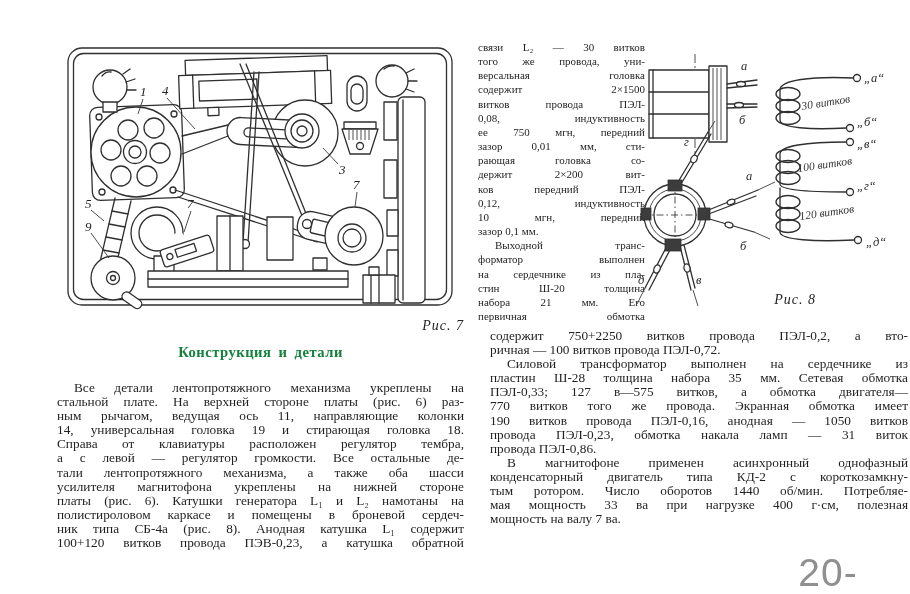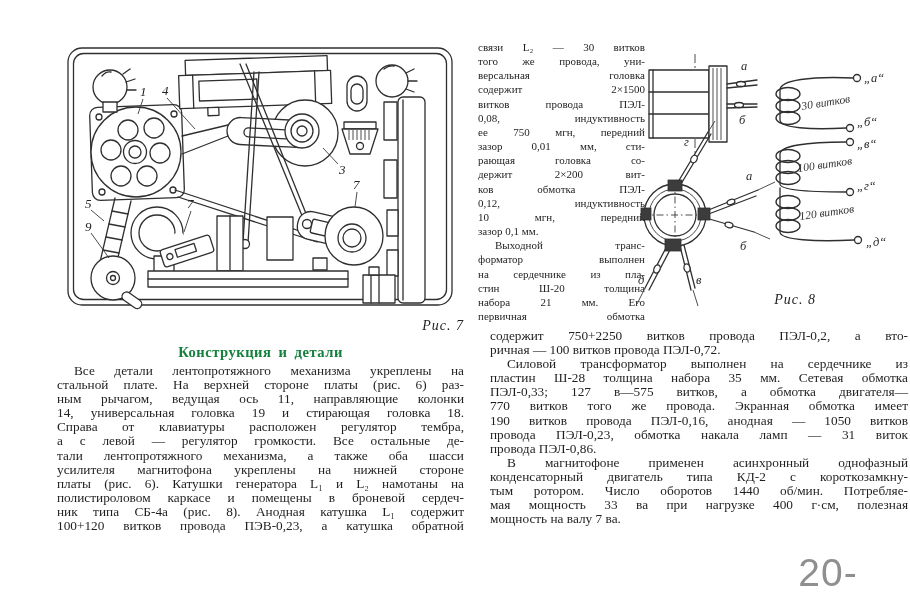--- a/index.html
+++ b/index.html
@@ -195,21 +195,21 @@
     <text class="lbl" x="28" y="191">9</text>
     <line class="thin" x1="134" y1="171" x2="127" y2="192"></line>
     <text class="lbl" x="130" y="168">7</text>
   </g>
 </svg>
 
 <div class="abs caption" style="left:57px;top:318px;width:407px">Рис. 7</div>
 
 <div class="abs heading" style="left:57px;top:344px;width:407px">Конструкция и детали</div>
 
-<div class="abs tcol" style="left:57px;top:364px;width:407px">
+<div class="abs tcol" style="left:57px;top:381px;width:407px">
     <div class="tline ind">Все детали лентопротяжного механизма укреплены на</div>
     <div class="tline">стальной плате. На верхней стороне платы (рис. 6) раз-</div>
     <div class="tline">ным рычагом, ведущая ось 11, направляющие колонки</div>
     <div class="tline">14, универсальная головка 19 и стирающая головка 18.</div>
     <div class="tline">Справа от клавиатуры расположен регулятор тембра,</div>
     <div class="tline">а с левой — регулятор громкости. Все остальные де-</div>
     <div class="tline">тали лентопротяжного механизма, а также оба шасси</div>
     <div class="tline">усилителя магнитофона укреплены на нижней стороне</div>
     <div class="tline">платы (рис. 6). Катушки генератора L₁ и L₂ намотаны на</div>
     <div class="tline">полистироловом каркасе и помещены в броневой сердеч-</div>
@@ -221,21 +221,21 @@
     <div class="tline">связи L₂ — 30 витков</div>
     <div class="tline">того же провода, уни-</div>
     <div class="tline">версальная головка</div>
     <div class="tline">содержит 2×1500</div>
     <div class="tline">витков провода ПЭЛ-</div>
     <div class="tline">0,08, индуктивность</div>
     <div class="tline">ее 750 мгн, передний</div>
     <div class="tline">зазор 0,01 мм, сти-</div>
     <div class="tline">рающая головка со-</div>
     <div class="tline">держит 2×200 вит-</div>
-    <div class="tline">ков обмотка ПЭЛ-</div>
+    <div class="tline">ков передний ПЭЛ-</div>
     <div class="tline">0,12, индуктивность</div>
     <div class="tline">10 мгн, передний</div>
     <div class="tline last">зазор 0,1 мм.</div>
     <div class="tline ind">Выходной транс-</div>
     <div class="tline">форматор выполнен</div>
     <div class="tline">на сердечнике из пла-</div>
     <div class="tline">стин Ш-20 толщина</div>
     <div class="tline">набора 21 мм. Его</div>
     <div class="tline">первичная обмотка</div>
   </div>

